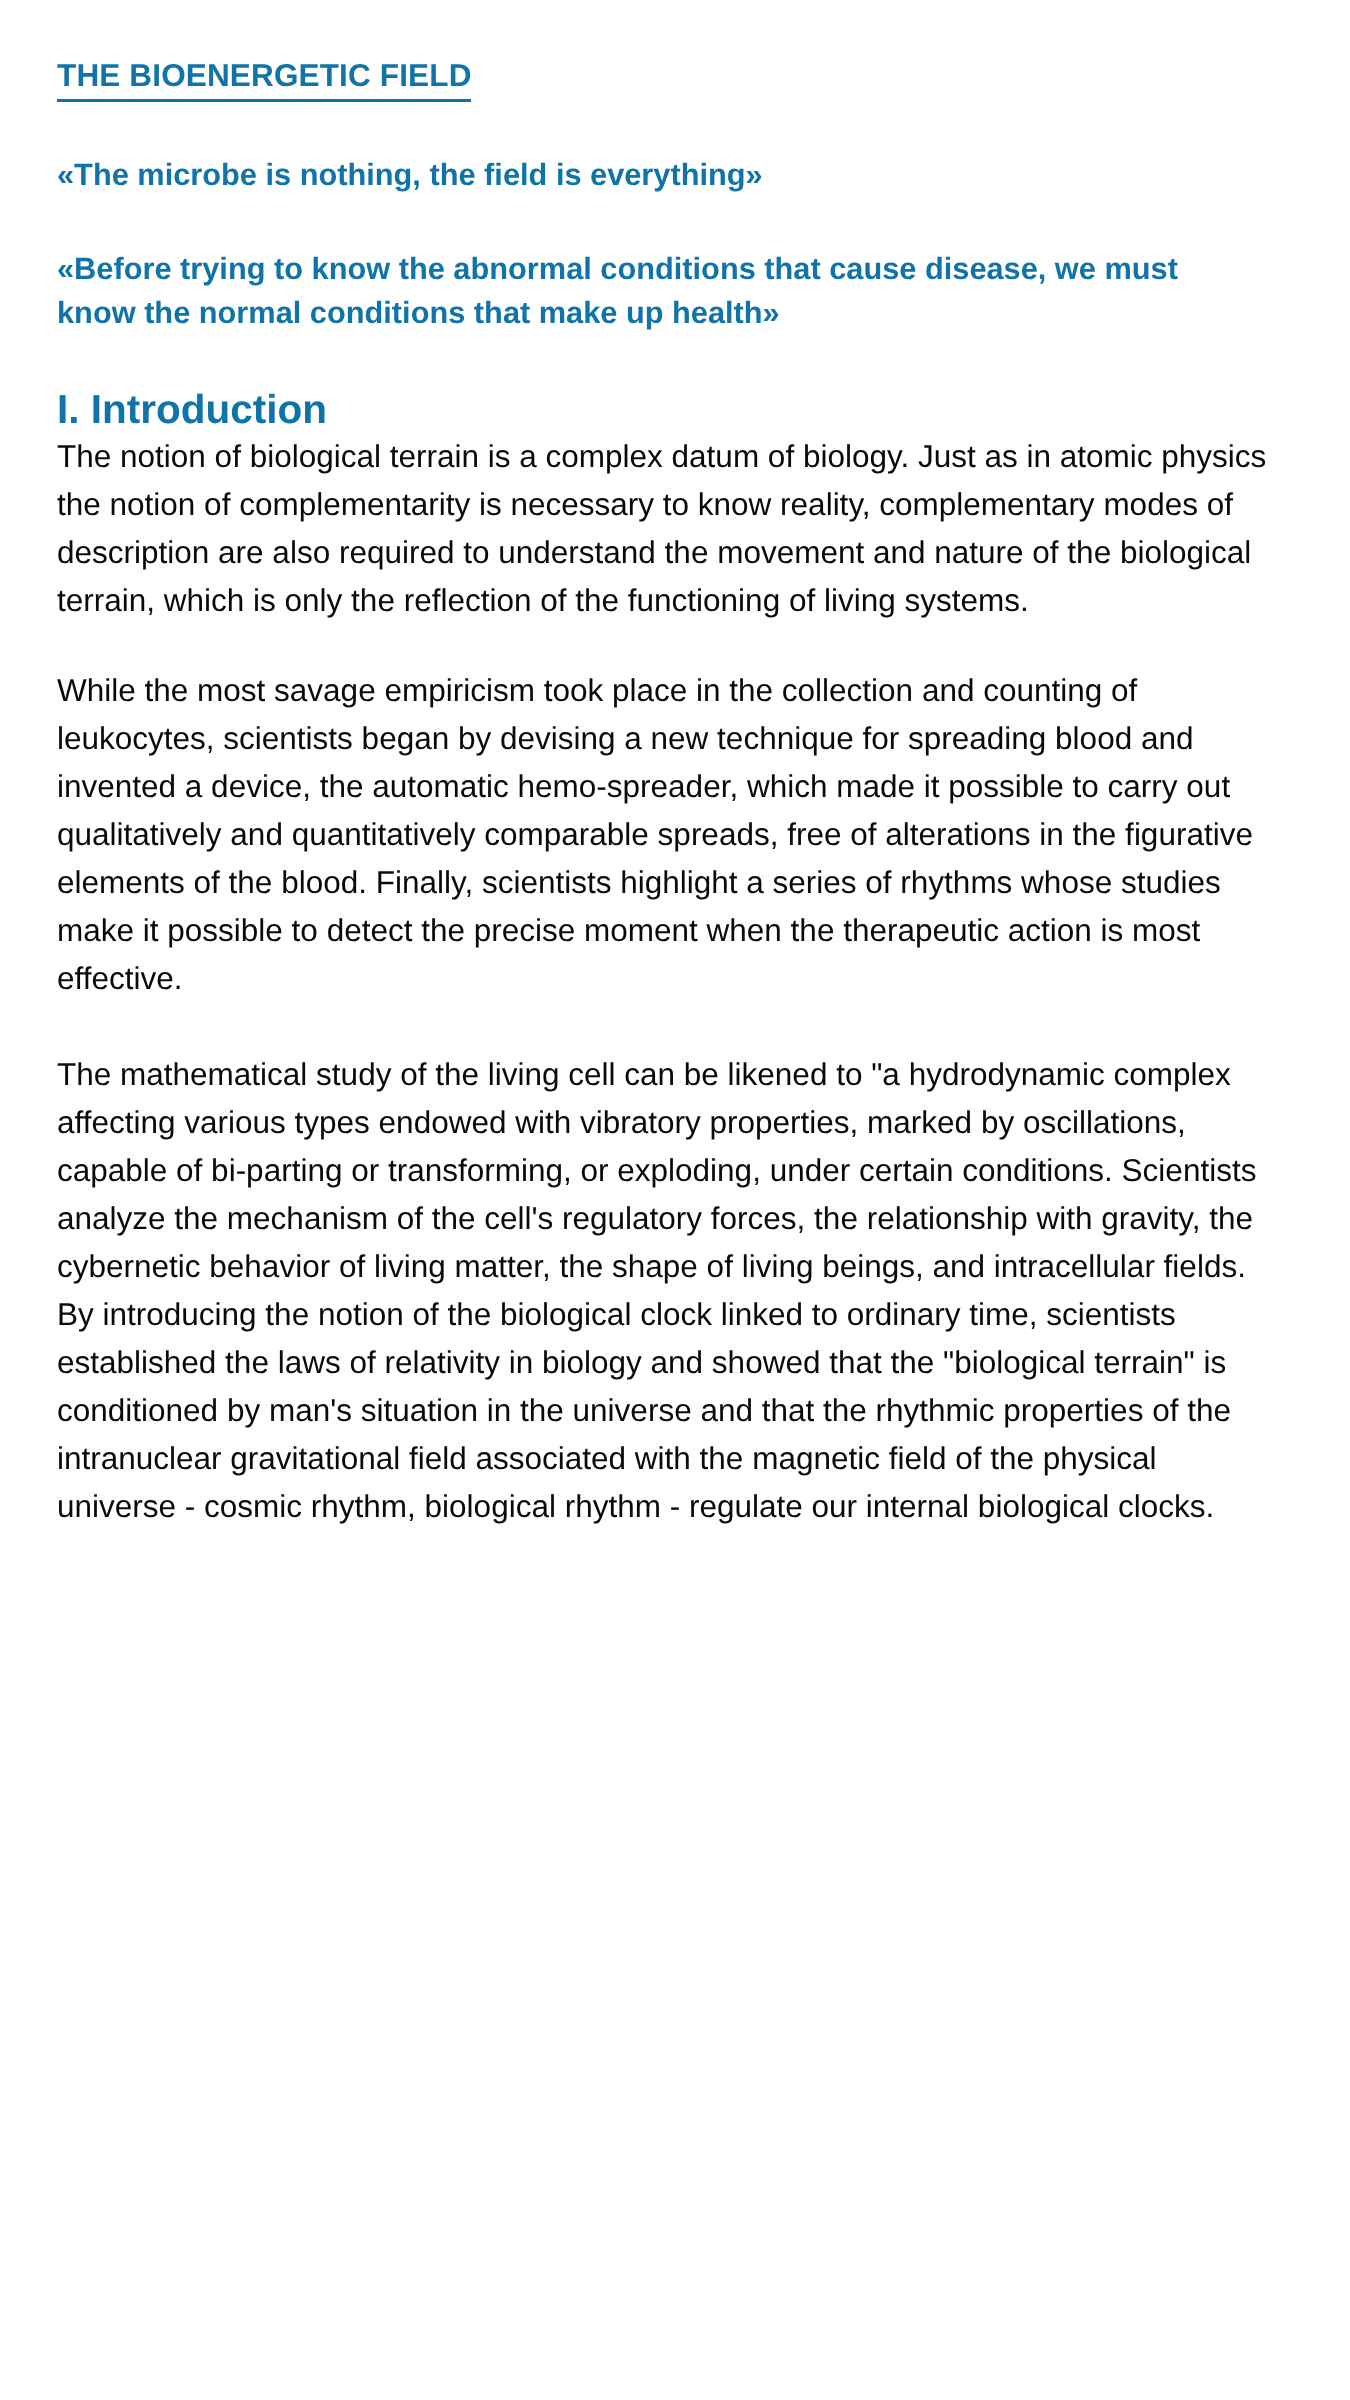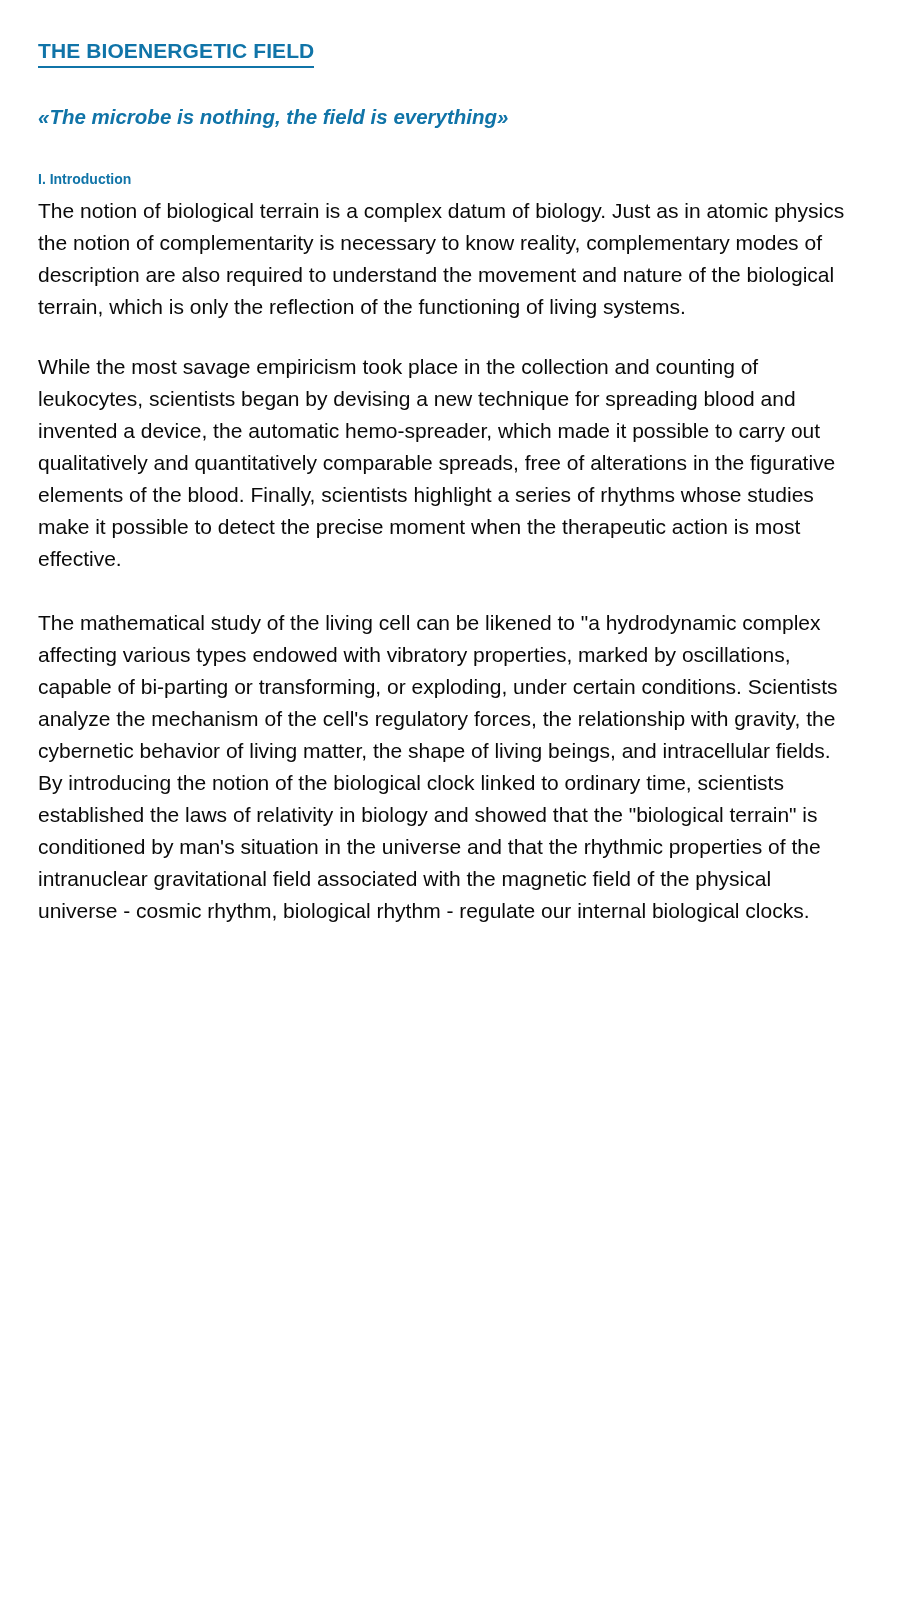--- a/index.html
+++ b/index.html
@@ -36,30 +36,29 @@
   .title-row {
     margin: 0 0 34px 0;
   }
   .quote {
     color: #1074A8;
     font-weight: bold;
     font-size: 20.5px;
     line-height: 29px;
     margin: 0 0 34px 0;
     max-width: 800px;
-    font-style: italic;
   }
   .quote.long {
     max-width: 790px;
     margin-bottom: 36px;
   }
   .section-heading {
     color: #1074A8;
     font-weight: bold;
-    font-size: 14px;
+    font-size: 27px;
     line-height: 28px;
     margin: 0 0 2px 0;
   }
   .body-text {
     color: #0a0a0a;
     font-size: 21px;
     line-height: 32px;
     margin: 0;
     max-width: 812px;
     font-weight: normal;
@@ -78,20 +77,21 @@
 <body>
 
 <div class="page">
 
   <div class="title-row">
     <h1 class="doc-title">THE BIOENERGETIC FIELD</h1>
   </div>
 
   <p class="quote">«The microbe is nothing, the field is everything»</p>
 
+  <p class="quote long">«Before trying to know the abnormal conditions that cause disease, we must know the normal conditions that make up health»</p>
 
   <div>
     <h2 class="section-heading">I. Introduction</h2>
     <p class="body-text">The notion of biological terrain is a complex datum of biology. Just as in atomic physics the notion of complementarity is necessary to know reality, complementary modes of description are also required to understand the movement and nature of the biological terrain, which is only the reflection of the functioning of living systems.</p>
   </div>
 
   <div class="section-gap"></div>
 
   <div>
     <p class="body-text">While the most savage empiricism took place in the collection and counting of leukocytes, scientists began by devising a new technique for spreading blood and invented a device, the automatic hemo-spreader, which made it possible to carry out qualitatively and quantitatively comparable spreads, free of alterations in the figurative elements of the blood. Finally, scientists highlight a series of rhythms whose studies make it possible to detect the precise moment when the therapeutic action is most effective.</p>

